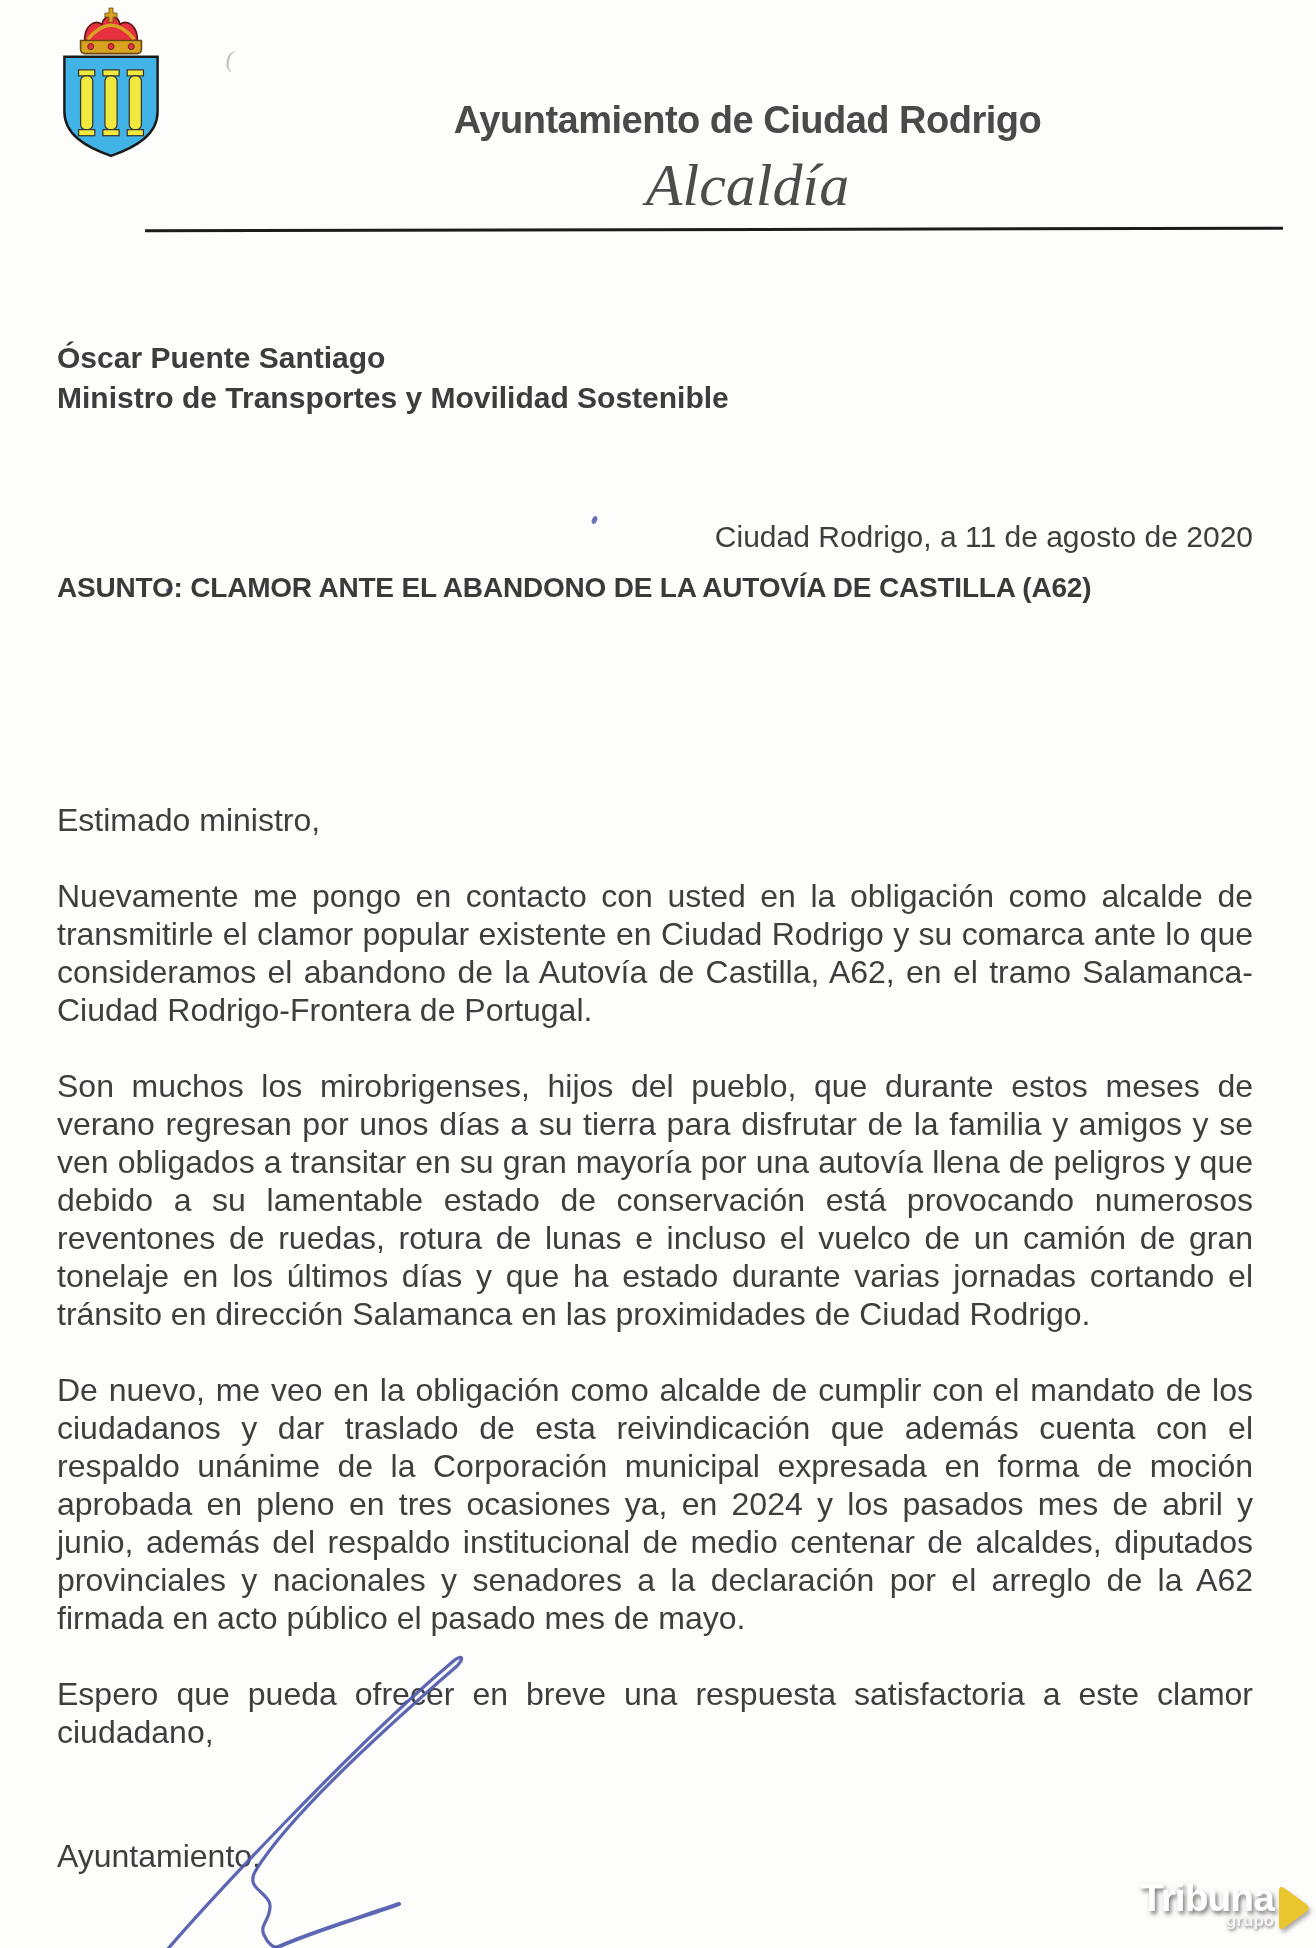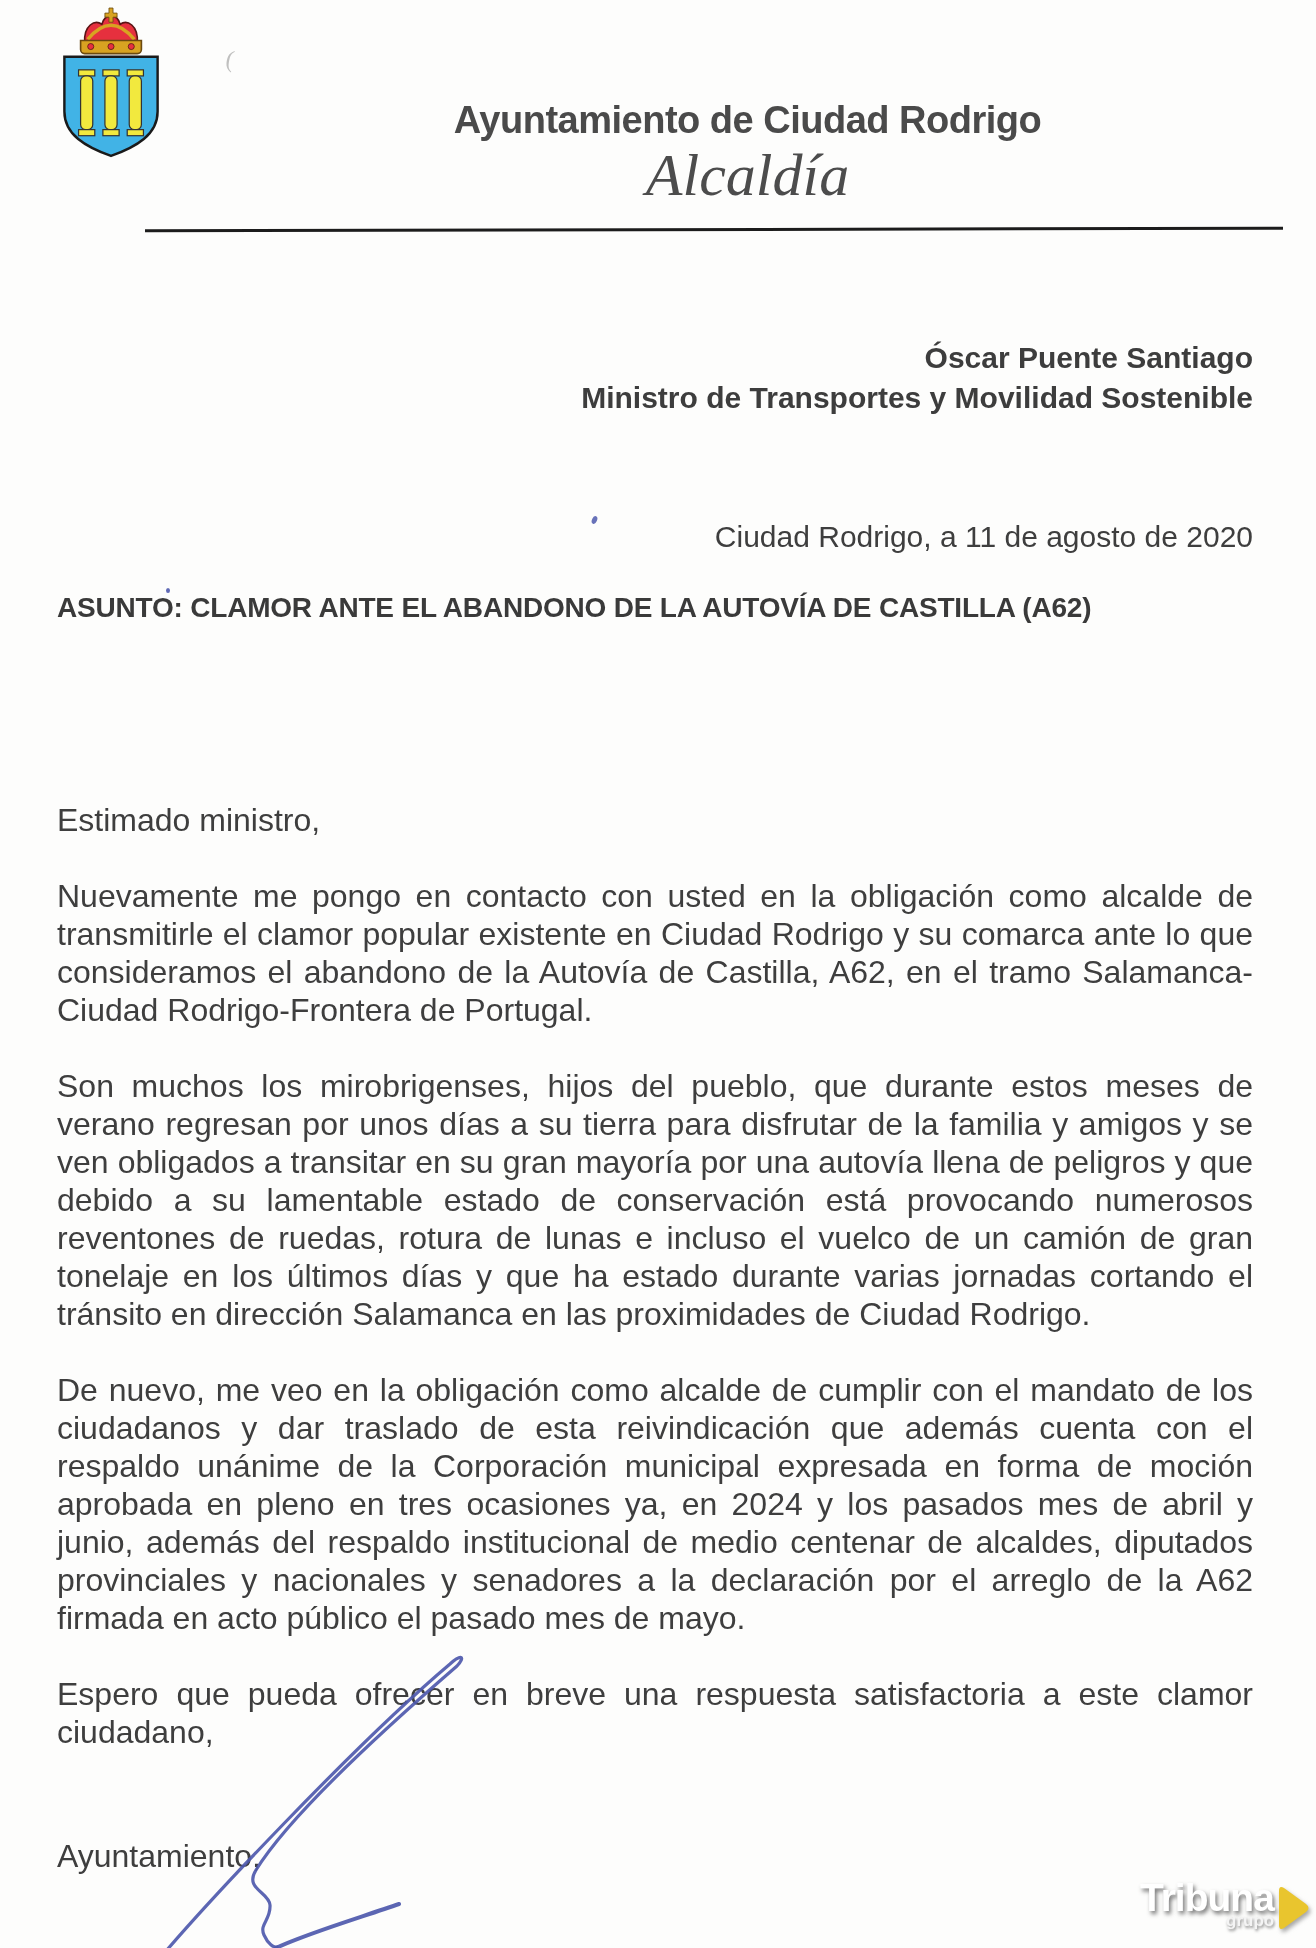--- a/index.html
+++ b/index.html
@@ -7,30 +7,30 @@
     position:relative;width:1316px;height:1948px;margin:0 auto;
     background:#fdfdfc;overflow:hidden;
     font-family:"Liberation Sans", sans-serif;color:#3e3e3e;
   }
   
   .crest{position:absolute;left:54px;top:6px;width:114px;height:152px;}
   .stray-tick{position:absolute;left:226px;top:46px;font-size:24px;color:#8f8f8f;
     opacity:.55;transform:rotate(10deg);font-family:"Liberation Serif",serif;}
   .header-titles{position:absolute;left:180px;top:90px;width:1135px;text-align:center;}
   .org-name{font-size:38px;font-weight:bold;color:#4a4a4a;letter-spacing:-.5px;line-height:44px;margin-top:8px;}
-  .dept-name{font-size:60px;font-style:italic;color:#4c4c4c;line-height:62px;margin-top:2px;
+  .dept-name{font-size:60px;font-style:italic;color:#4c4c4c;line-height:62px;margin-top:12px;
     font-family:"Liberation Serif","DejaVu Serif",serif;}
   .head-rule{position:absolute;left:145px;top:228px;width:1138px;height:3px;background:#1c1c1c;
     transform:rotate(-0.12deg);}
   
-  .recipient{position:absolute;left:57px;top:338px;width:1196px;text-align:right;
+  .recipient{position:absolute;left:57px;top:338px;width:1196px;
     font-weight:bold;font-size:30px;line-height:40px;color:#3d3d3d;}
   .dateline{position:absolute;left:57px;top:520px;width:1196px;text-align:right;
     font-size:30px;color:#3e3e3e;}
-  .subject{position:absolute;left:57px;top:592px;width:1196px;
+  .subject{position:absolute;left:57px;top:572px;width:1196px;
     font-weight:bold;font-size:28px;letter-spacing:-.2px;color:#3a3a3a;}
   
   .body-text{position:absolute;left:57px;top:770px;width:1196px;
     font-size:32px;line-height:38px;text-align:justify;color:#3e3e3e;margin-top:31px;}
   .body-text p{margin:0 0 38px 0;}
   .closing{position:absolute;left:57px;top:1838px;font-size:32px;color:#3e3e3e;}
   
   .ink-speck{position:absolute;background:#4e59ad;border-radius:50%;}
   .speck-date{left:592px;top:516px;width:5px;height:8px;transform:rotate(24deg);opacity:.85;}
   .speck-subject{left:166px;top:588px;width:4px;height:5px;opacity:.9;}

